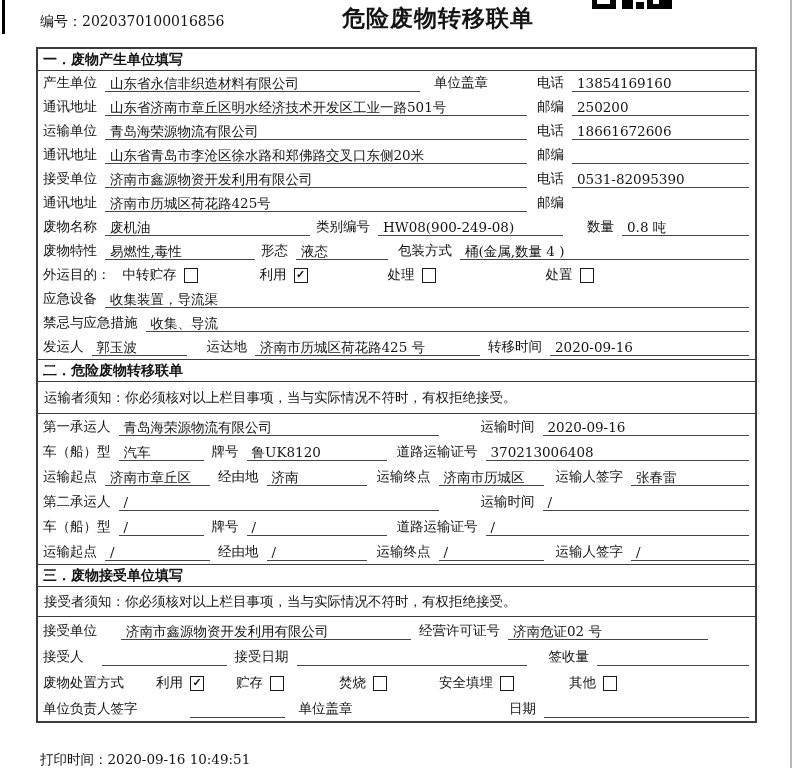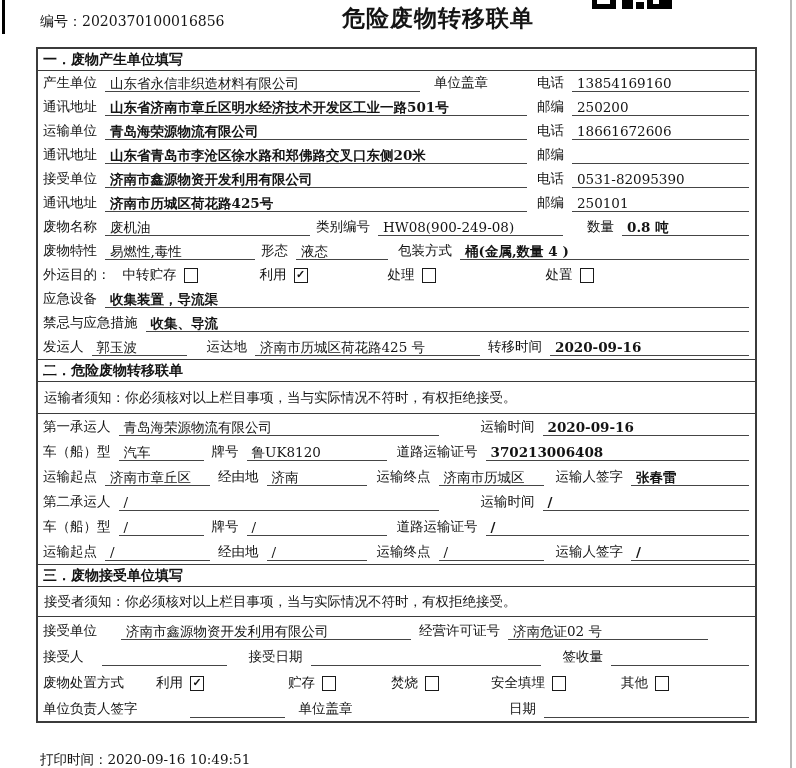--- a/index.html
+++ b/index.html
@@ -26,21 +26,21 @@
           border-bottom:1px solid #3b3b3b;}
   .bt{border-top:1px solid #3b3b3b;}
   .notice{height:31px;display:flex;align-items:center;padding:0 6px;border-bottom:1px solid #3b3b3b;}
   .row{display:flex;align-items:flex-end;height:24px;box-sizing:border-box;
        padding:0 6px 3px 5px;white-space:nowrap;}
   .s2 .row{height:25px;}
   .s3 .row{height:26px;}
   .lbl{flex:none;}
   .u{border-bottom:1.5px solid #454545;padding:0 5px;margin-left:8px;height:18px;line-height:18px;
      box-sizing:border-box;overflow:hidden;}
-  .u.fill{flex:1;font-weight:bold;}
+  .u.fill{flex:1;}
   .col2{width:212px;flex:none;display:flex;align-items:flex-end;margin-left:10px;}
   .col2 .u{flex:1;}
   .sp{flex:1;}
   .opt{display:flex;align-items:center;}
   .cb{display:inline-block;width:12px;height:13px;border:1.5px solid #1a1a1a;margin-left:7px;
       line-height:12px;text-align:center;font-size:11px;font-weight:bold;box-sizing:content-box;}
   .foot{position:absolute;left:40px;top:751px;font-size:13.5px;}
 </style>
 </head>
 <body>
@@ -107,21 +107,20 @@
         <span class="col2">
             <span class="lbl">电话</span>
             <span class="u">0531-82095390</span>
           </span>
       </div>
       <div class="row">
         <span class="lbl">通讯地址</span>
         <span class="u fill">济南市历城区荷花路425号</span>
         <span class="col2">
             <span class="lbl">邮编</span>
-            <span class="u">250101</span>
           </span>
       </div>
       <div class="row">
         <span class="lbl">废物名称</span>
         <span class="u" style="width:205px">废机油</span>
         <span class="lbl" style="margin-left:6px">类别编号</span>
         <span class="u" style="width:185px">HW08(900-249-08)</span>
         <span class="lbl" style="margin-left:24px">数量</span>
         <span class="u fill">0.8 吨</span>
       </div>
@@ -228,32 +227,32 @@
     <div class="s3">
       <div class="row">
         <span class="lbl">接受单位</span>
         <span class="u" style="width:290px;margin-left:24px">济南市鑫源物资开发利用有限公司</span>
         <span class="lbl" style="margin-left:8px">经营许可证号</span>
         <span class="u" style="width:200px">济南危证02 号</span>
       </div>
       <div class="row">
         <span class="lbl">接受人</span>
         <span class="u" style="width:125px;margin-left:18px"></span>
-        <span class="lbl" style="margin-left:22px">接受日期</span>
+        <span class="lbl" style="margin-left:8px">接受日期</span>
         <span class="u" style="width:230px"></span>
         <span class="lbl" style="margin-left:22px">签收量</span>
         <span class="u fill"></span>
       </div>
       <div class="row">
         <span class="lbl">废物处置方式</span>
         <span class="opt" style="margin-left:32px">
             <span>利用</span>
             <span class="cb">✓</span>
           </span>
-        <span class="opt" style="margin-left:84px">
+        <span class="opt" style="margin-left:32px">
             <span>贮存</span>
             <span class="cb"></span>
           </span>
         <span class="opt" style="margin-left:55px">
             <span>焚烧</span>
             <span class="cb"></span>
           </span>
         <span class="opt" style="margin-left:52px">
             <span>安全填埋</span>
             <span class="cb"></span>

